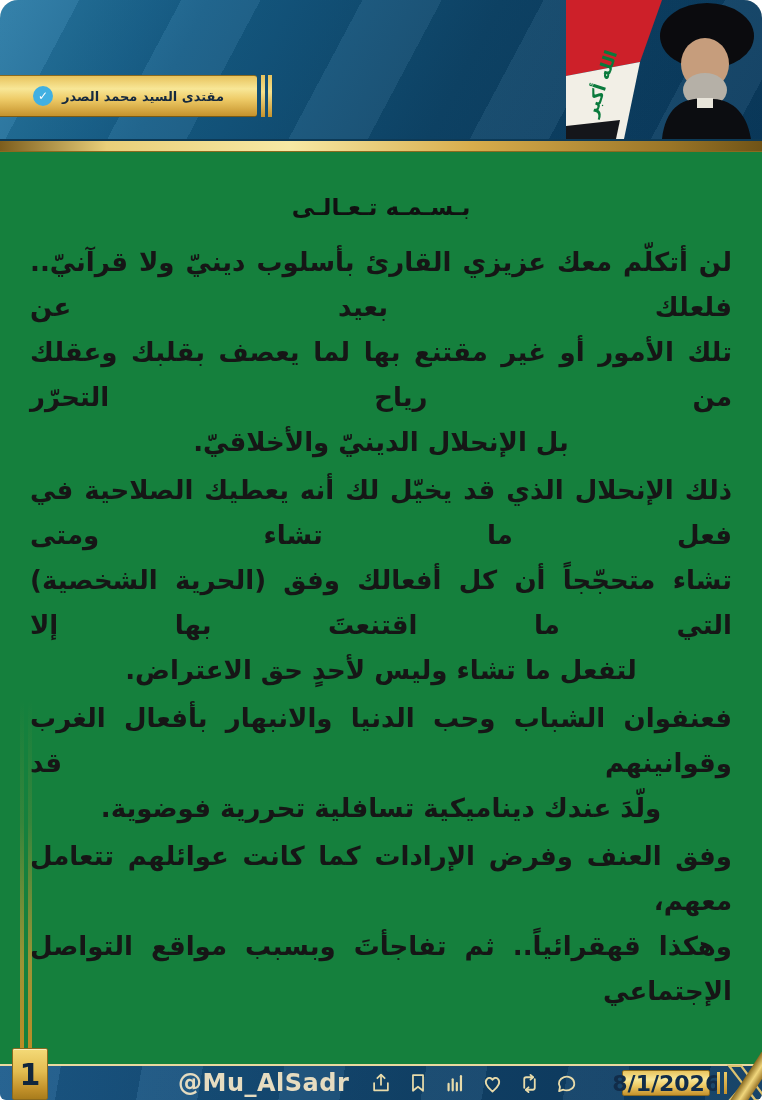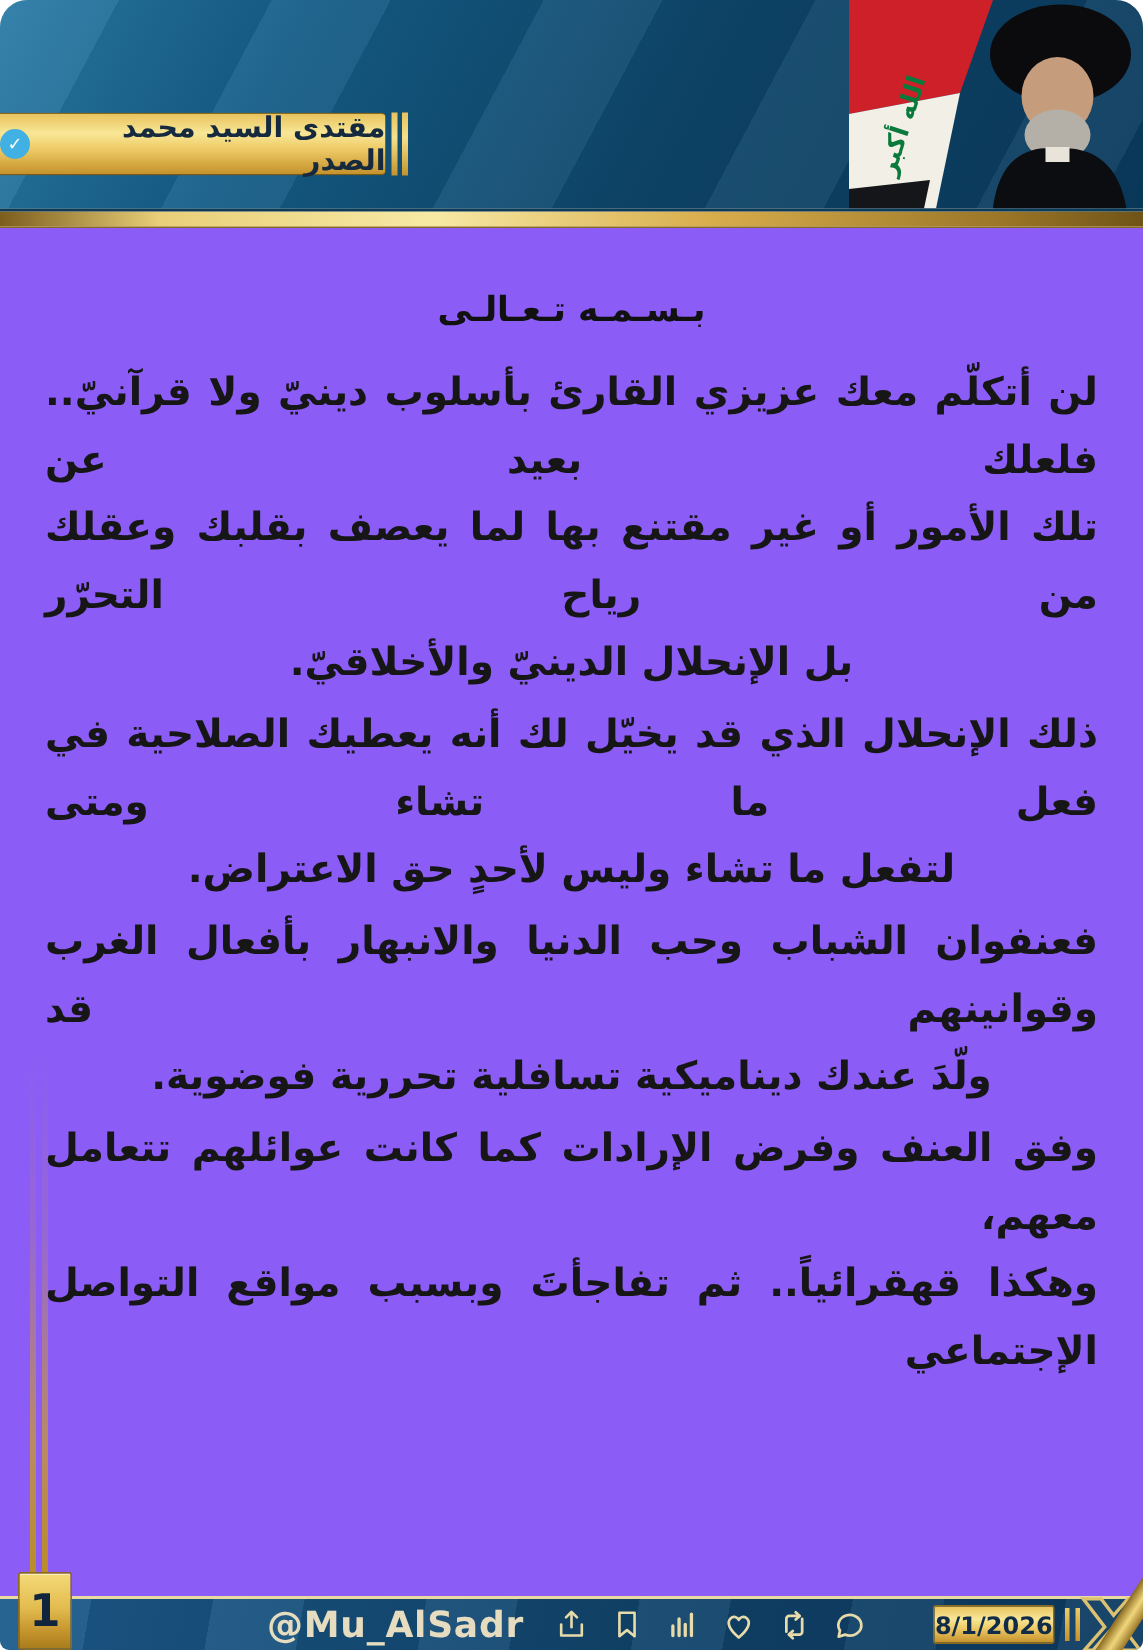--- a/index.html
+++ b/index.html
@@ -13,39 +13,39 @@
     background:
       repeating-linear-gradient(118deg, rgba(255,255,255,0.05) 0 70px, rgba(0,0,0,0.06) 70px 160px),
       linear-gradient(118deg, #2a7ba6 0%, #155d87 25%, #0e4569 60%, #0a3a5e 100%);
   }
   .name-band { position: absolute; top: 75px; left: 0; width: 257px; height: 42px;
     background: linear-gradient(180deg, #e8c35d 0%, #f8e797 32%, #eecb67 58%, #c5922c 100%);
     border-top: 1px solid #8a6a1f; border-bottom: 1px solid #7a5a15;
     border-radius: 0 3px 3px 0;
     display: flex; align-items: center; justify-content: center; gap: 9px;
     direction: rtl; }
-  .name-band .name { color: #15293f; font-weight: bold; font-size: 19px; }
+  .name-band .name { color: #15293f; font-weight: bold; font-size: 13px; }
   .badge { width: 20px; height: 20px; border-radius: 50%; background: #41b0e2;
     color: #fff; font-size: 12px; font-weight: bold; line-height: 20px; text-align: center;
     flex: 0 0 auto; }
   .band-bars { position: absolute; top: 75px; left: 261px; height: 42px; width: 12px; }
   .band-bars span { position: absolute; top: 0; width: 4px; height: 42px;
     background: linear-gradient(180deg, #e8c35d, #f5e08b 40%, #c5922c); }
   .band-bars span:nth-child(1) { left: 0; }
   .band-bars span:nth-child(2) { left: 7px; }
 
   .portrait { position: absolute; top: 0; right: 0; width: 196px; height: 139px; }
 
   .gold-sep { position: absolute; top: 139px; left: 0; width: 762px; height: 13px;
     background: linear-gradient(90deg, #7c5d1d 0%, #e9cf79 14%, #f7e9a4 38%, #d8ad4c 62%, #9a7527 88%, #6f5317 100%);
     border-top: 2px solid #0d3a57; border-bottom: 1px solid #8a6a1f; }
 
   
   .doc { position: absolute; top: 152px; left: 0; width: 762px; height: 912px;
-    background: #8b5cf6; direction: rtl; }
+    background: #15803d; direction: rtl; }
   .basmala { margin-top: 42px; text-align: center; font-size: 23px; font-weight: bold;
     color: #111111; }
   .body-text { margin: 20px 30px 0 30px; color: #161616; font-weight: bold;
     font-size: 26px; }
   .para { margin-bottom: 3px; }
   .line { line-height: 45px; white-space: normal; text-align: center; }
   .line.full { text-align: justify; text-align-last: justify; }
 
   
   .ribbon-line { position: absolute; width: 4px; top: 700px; height: 350px; z-index: 5;
@@ -68,21 +68,21 @@
     display: flex; align-items: center; }
   .handle { margin-left: 178px; color: #e6dcc0; font-size: 24px; font-weight: bold;
     letter-spacing: 0.5px; }
   .actions { display: flex; align-items: center; gap: 13px; margin-left: 20px; color: #e8dbaa; }
   .actions .act { width: 24px; height: 24px; display: flex; align-items: center;
     justify-content: center; cursor: pointer; }
   .date-box { margin-left: 44px; width: 88px; height: 26px;
     background: linear-gradient(180deg, #e8c35d 0%, #f8e797 35%, #eecb67 60%, #c5922c 100%);
     border: 1px solid #8a6a1f; border-radius: 2px;
     display: flex; align-items: center; justify-content: center;
-    color: #112c49; font-size: 16px; font-weight: bold; }
+    color: #112c49; font-size: 22px; font-weight: bold; }
   .date-bars { display: flex; gap: 4px; margin-left: 7px; }
   .date-bars span { width: 3px; height: 22px;
     background: linear-gradient(180deg, #eccb68, #c5922c); }
   .x-logo { margin-left: auto; margin-right: 38px; display: flex; align-items: center; }
   .corner-stripe { position: absolute; right: -4px; bottom: -18px; width: 15px; height: 95px;
     transform: rotate(33deg); z-index: 7;
     background: linear-gradient(90deg, #8a6a1f, #f0d67c 50%, #9a7527); }
 </style>
 </head>
 <body>
@@ -119,20 +119,21 @@
   <div class="doc">
     <div class="basmala">بـسـمـه تـعـالـى</div>
     <div class="body-text">
       <div class="para">
         <div class="line full">لن أتكلّم معك عزيزي القارئ بأسلوب دينيّ ولا قرآنيّ.. فلعلك بعيد عن</div>
         <div class="line full">تلك الأمور أو غير مقتنع بها لما يعصف بقلبك وعقلك من رياح التحرّر</div>
         <div class="line">بل الإنحلال الدينيّ والأخلاقيّ.</div>
       </div>
       <div class="para">
         <div class="line full">ذلك الإنحلال الذي قد يخيّل لك أنه يعطيك الصلاحية في فعل ما تشاء ومتى</div>
+        <div class="line full">تشاء متحجّجاً أن كل أفعالك وفق (الحرية الشخصية) التي ما اقتنعتَ بها إلا</div>
         <div class="line">لتفعل ما تشاء وليس لأحدٍ حق الاعتراض.</div>
       </div>
       <div class="para">
         <div class="line full">فعنفوان الشباب وحب الدنيا والانبهار بأفعال الغرب وقوانينهم قد</div>
         <div class="line">ولّدَ عندك ديناميكية تسافلية تحررية فوضوية.</div>
       </div>
       <div class="para">
         <div class="line full">وفق العنف وفرض الإرادات كما كانت عوائلهم تتعامل معهم،</div>
         <div class="line full">وهكذا قهقرائياً.. ثم تفاجأتَ وبسبب مواقع التواصل الإجتماعي</div>
 

